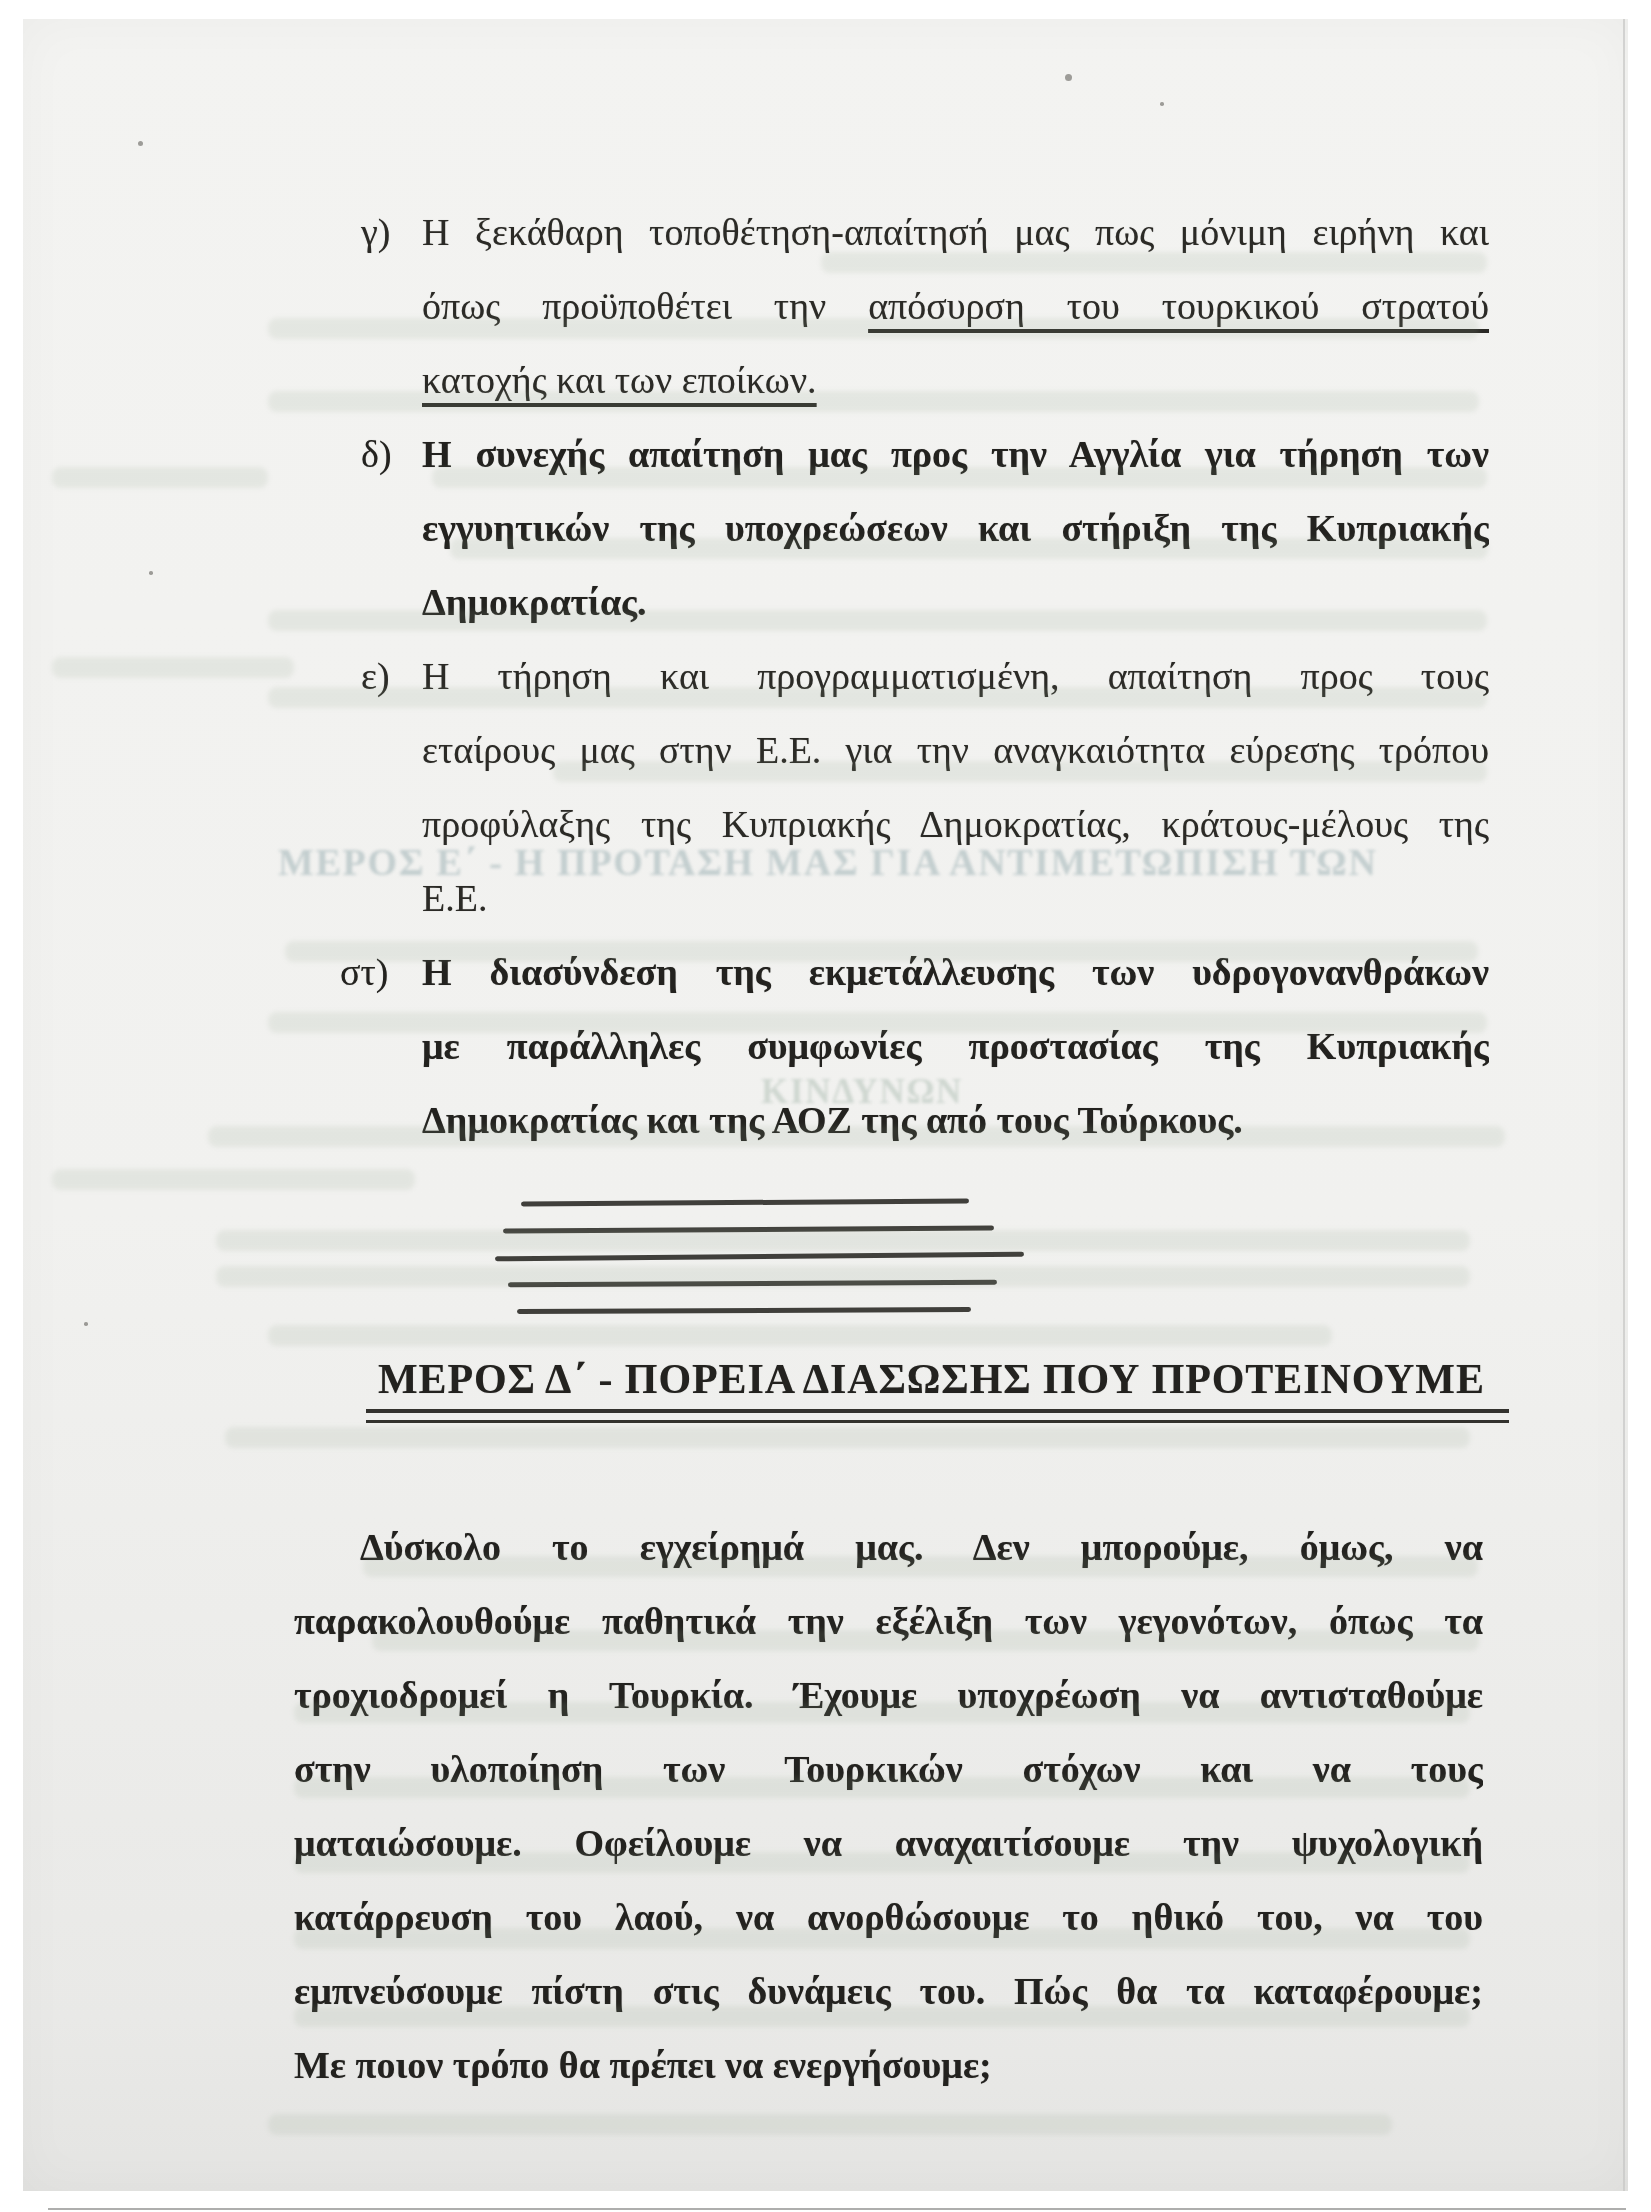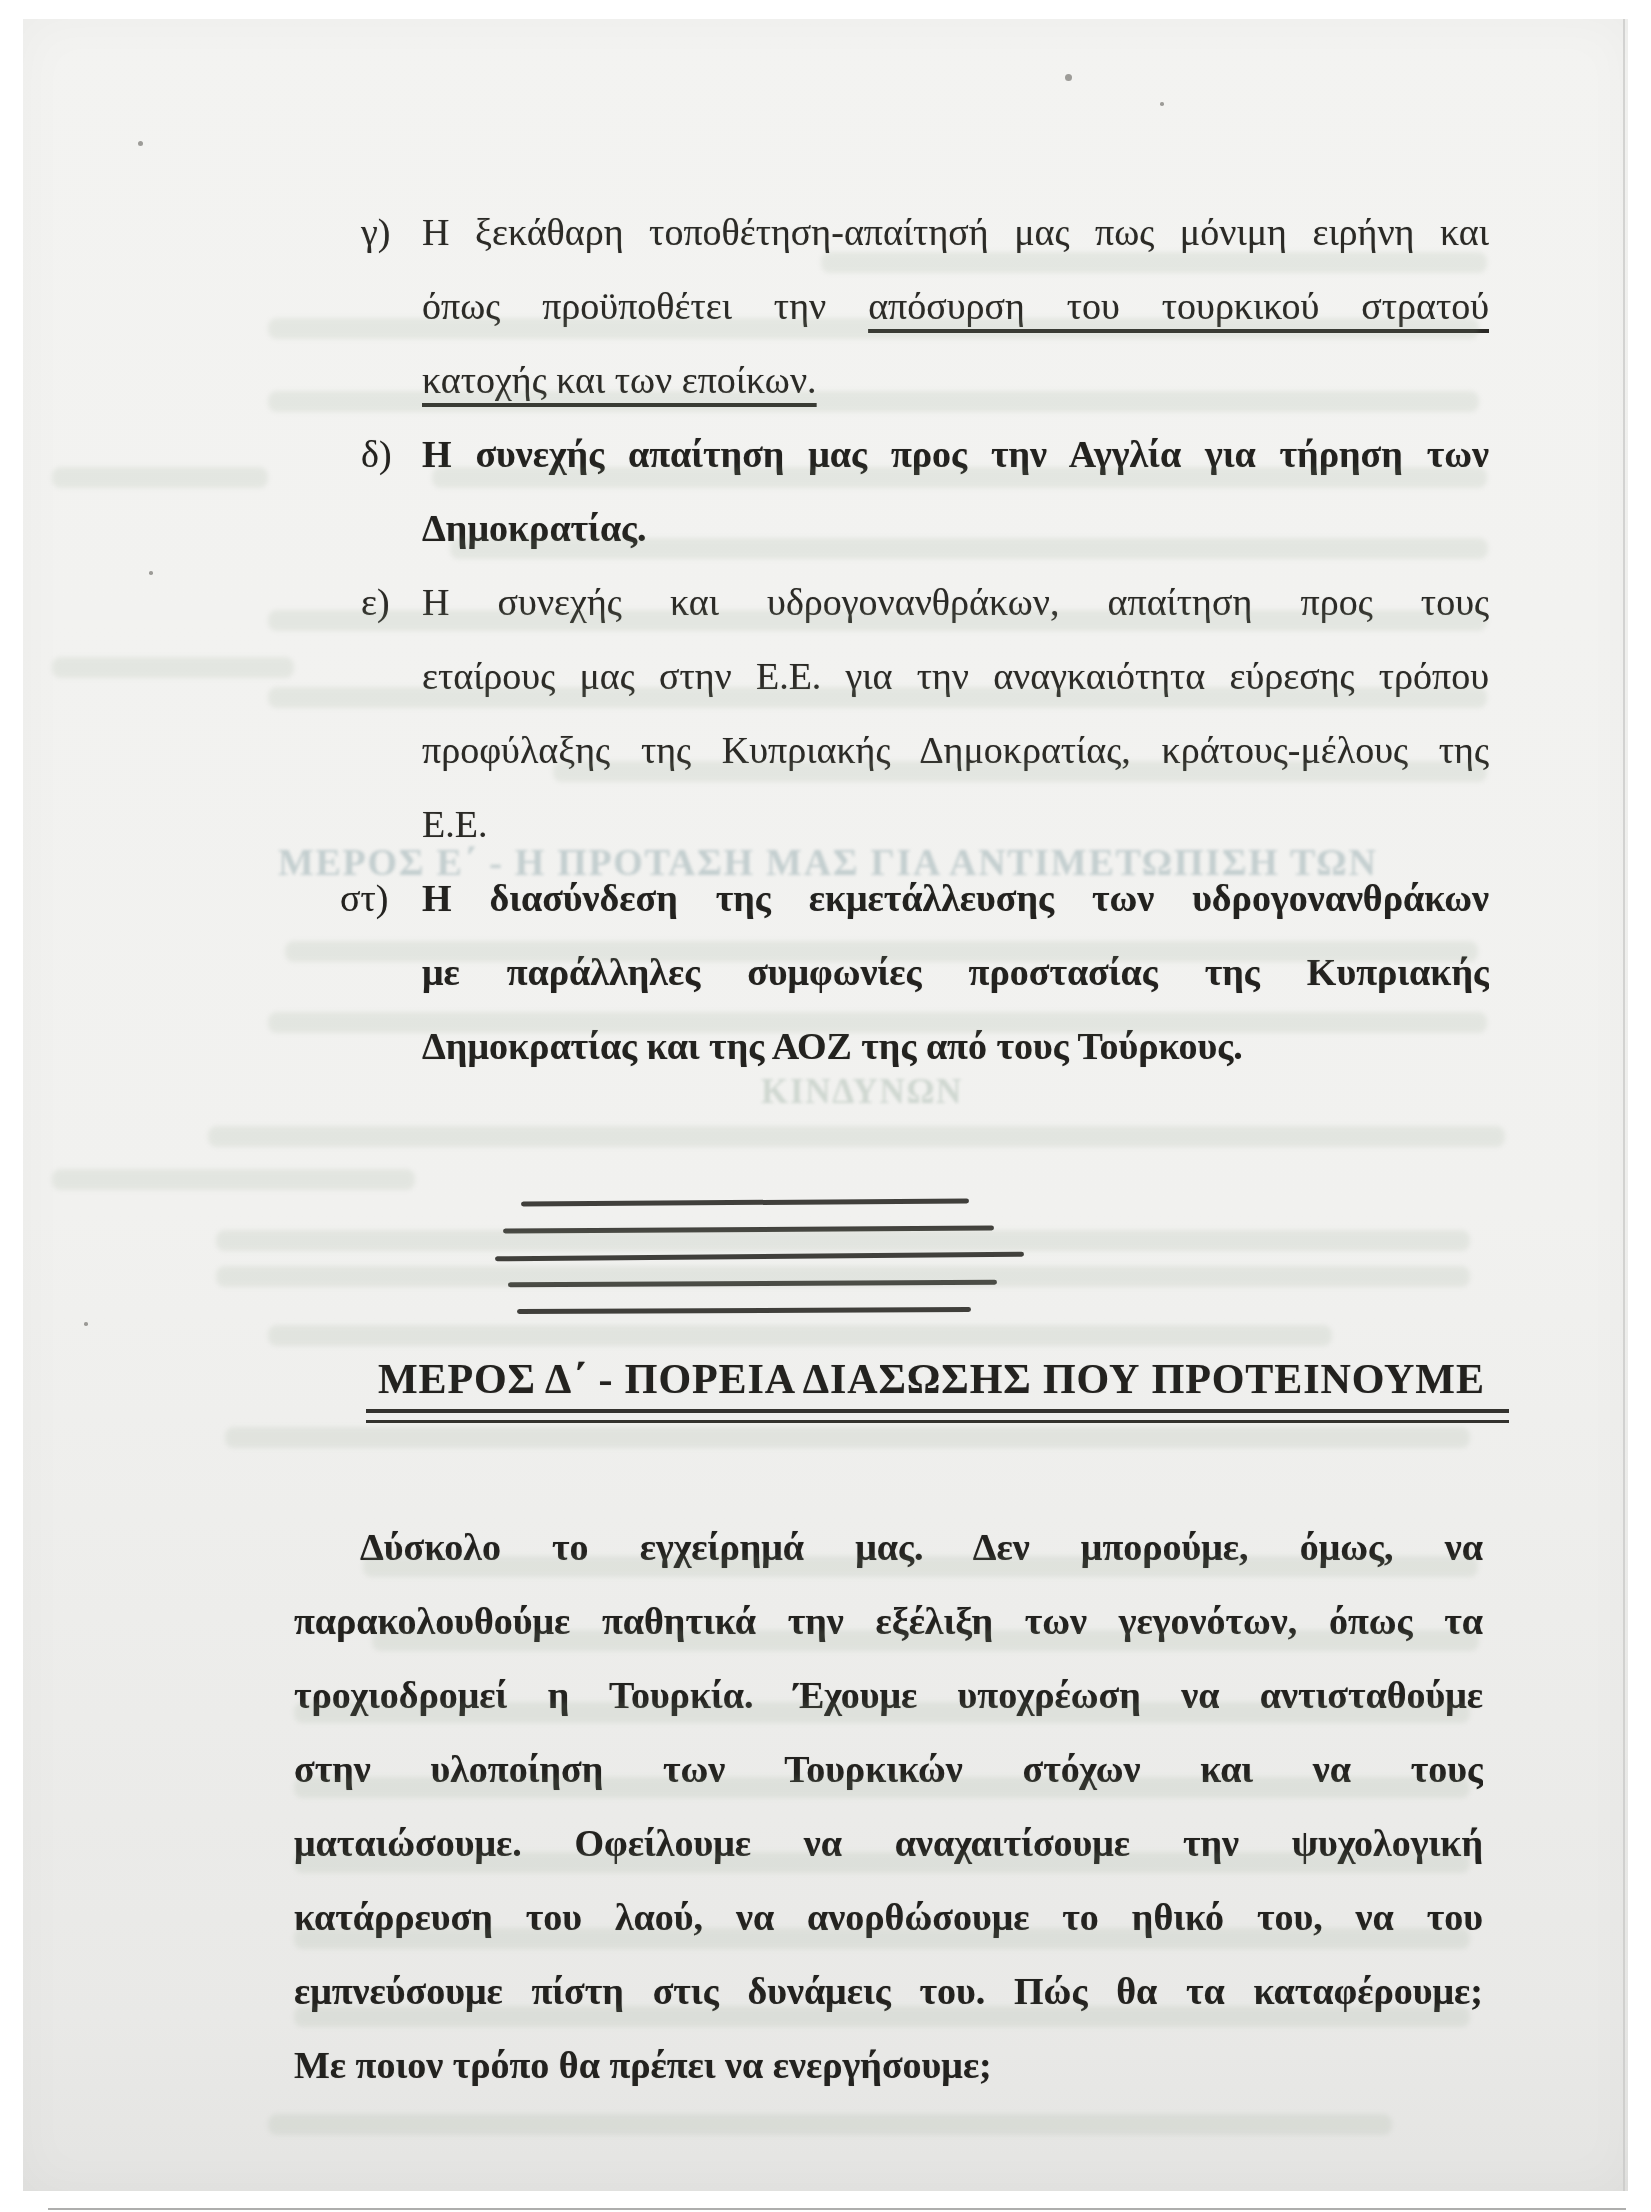--- a/index.html
+++ b/index.html
@@ -73,26 +73,27 @@
   <div class="item">
     <span class="marker">γ)</span>
     <div class="jl">Η ξεκάθαρη τοποθέτηση-απαίτησή μας πως μόνιμη ειρήνη και</div>
     <div class="jl"><span>όπως προϋποθέτει την </span><span class="u">απόσυρση του τουρκικού στρατού</span></div>
     <div class="ll"><span class="u">κατοχής και των εποίκων.</span></div>
   </div>
 
   <div class="item b">
     <span class="marker" style="font-weight:normal">δ)</span>
     <div class="jl">Η συνεχής απαίτηση μας προς την Αγγλία για τήρηση των</div>
+    <div class="jl">εγγυητικών της υποχρεώσεων και στήριξη της Κυπριακής</div>
     <div class="ll">Δημοκρατίας.</div>
   </div>
 
   <div class="item">
     <span class="marker">ε)</span>
-    <div class="jl">Η συνεχής και υδρογονανθράκων, απαίτηση προς τους</div>
+    <div class="jl">Η τήρηση και προγραμματισμένη, απαίτηση προς τους</div>
     <div class="jl">εταίρους μας στην Ε.Ε. για την αναγκαιότητα εύρεσης τρόπου</div>
     <div class="jl">προφύλαξης της Κυπριακής Δημοκρατίας, κράτους-μέλους της</div>
     <div class="ll">Ε.Ε.</div>
   </div>
 
   <div class="item b">
     <span class="marker marker-wide" style="font-weight:normal">στ)</span>
     <div class="jl">Η διασύνδεση της εκμετάλλευσης των υδρογονανθράκων</div>
     <div class="jl">με παράλληλες συμφωνίες προστασίας της Κυπριακής</div>
     <div class="ll">Δημοκρατίας και της ΑΟΖ της από τους Τούρκους.</div>

